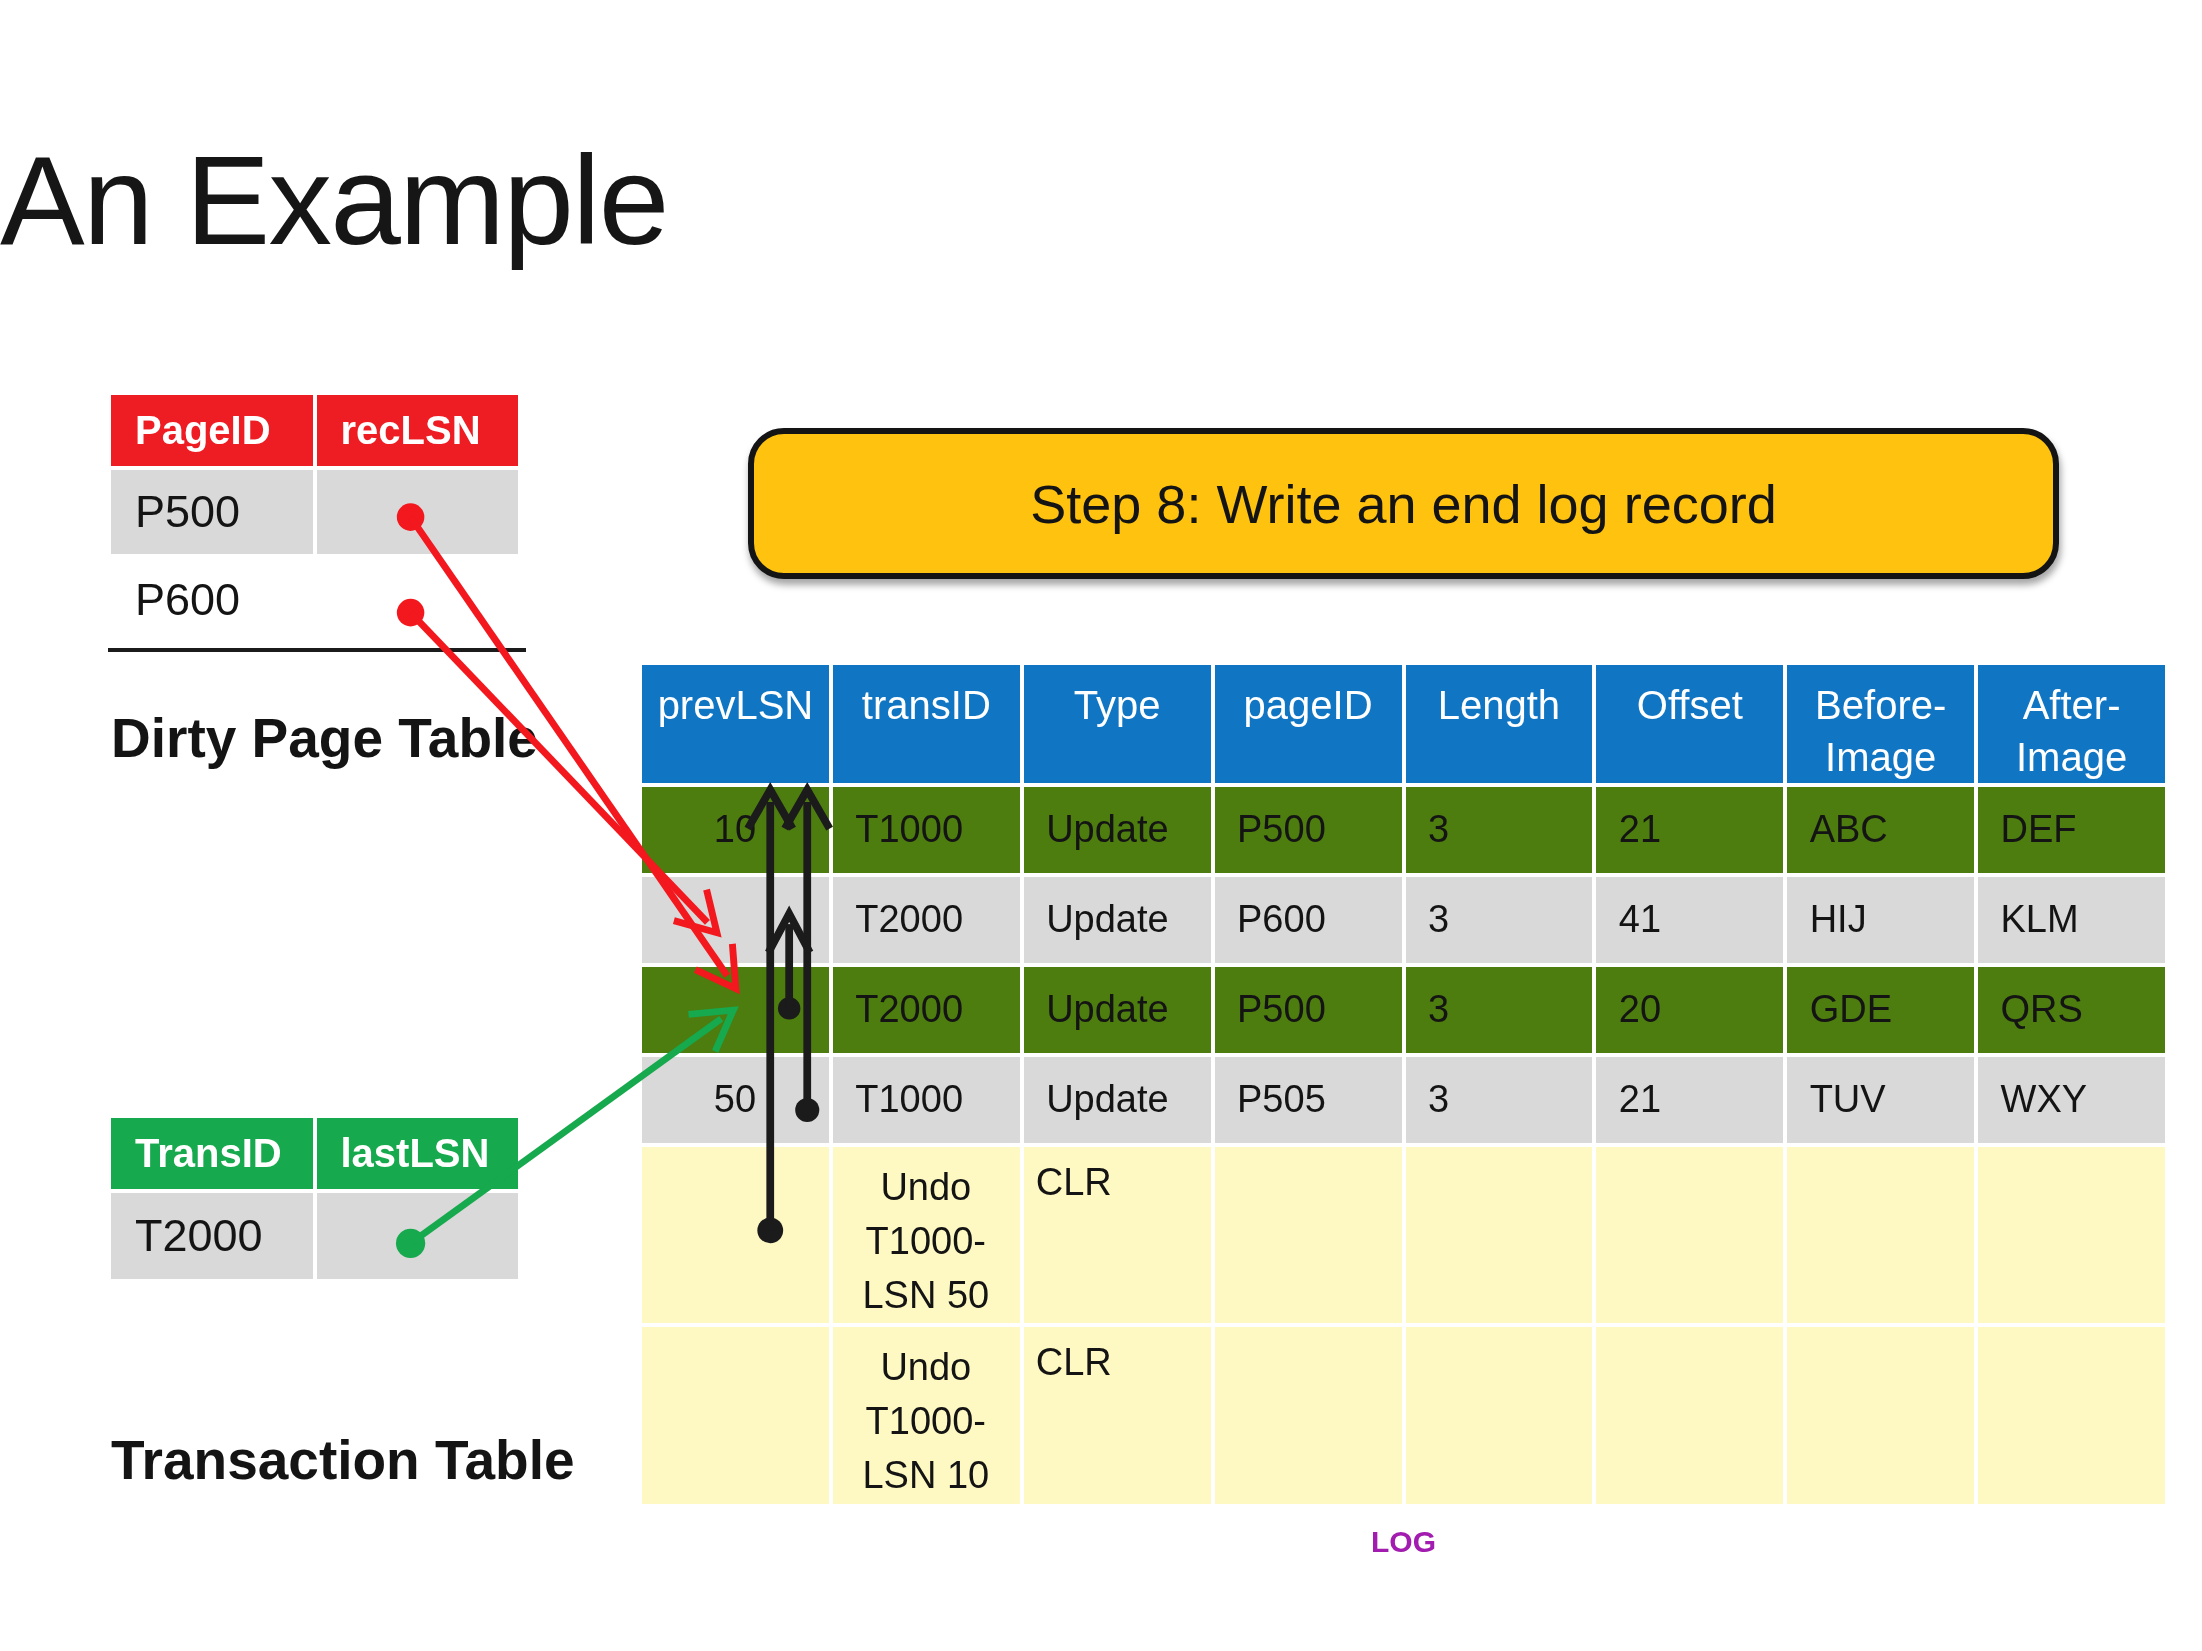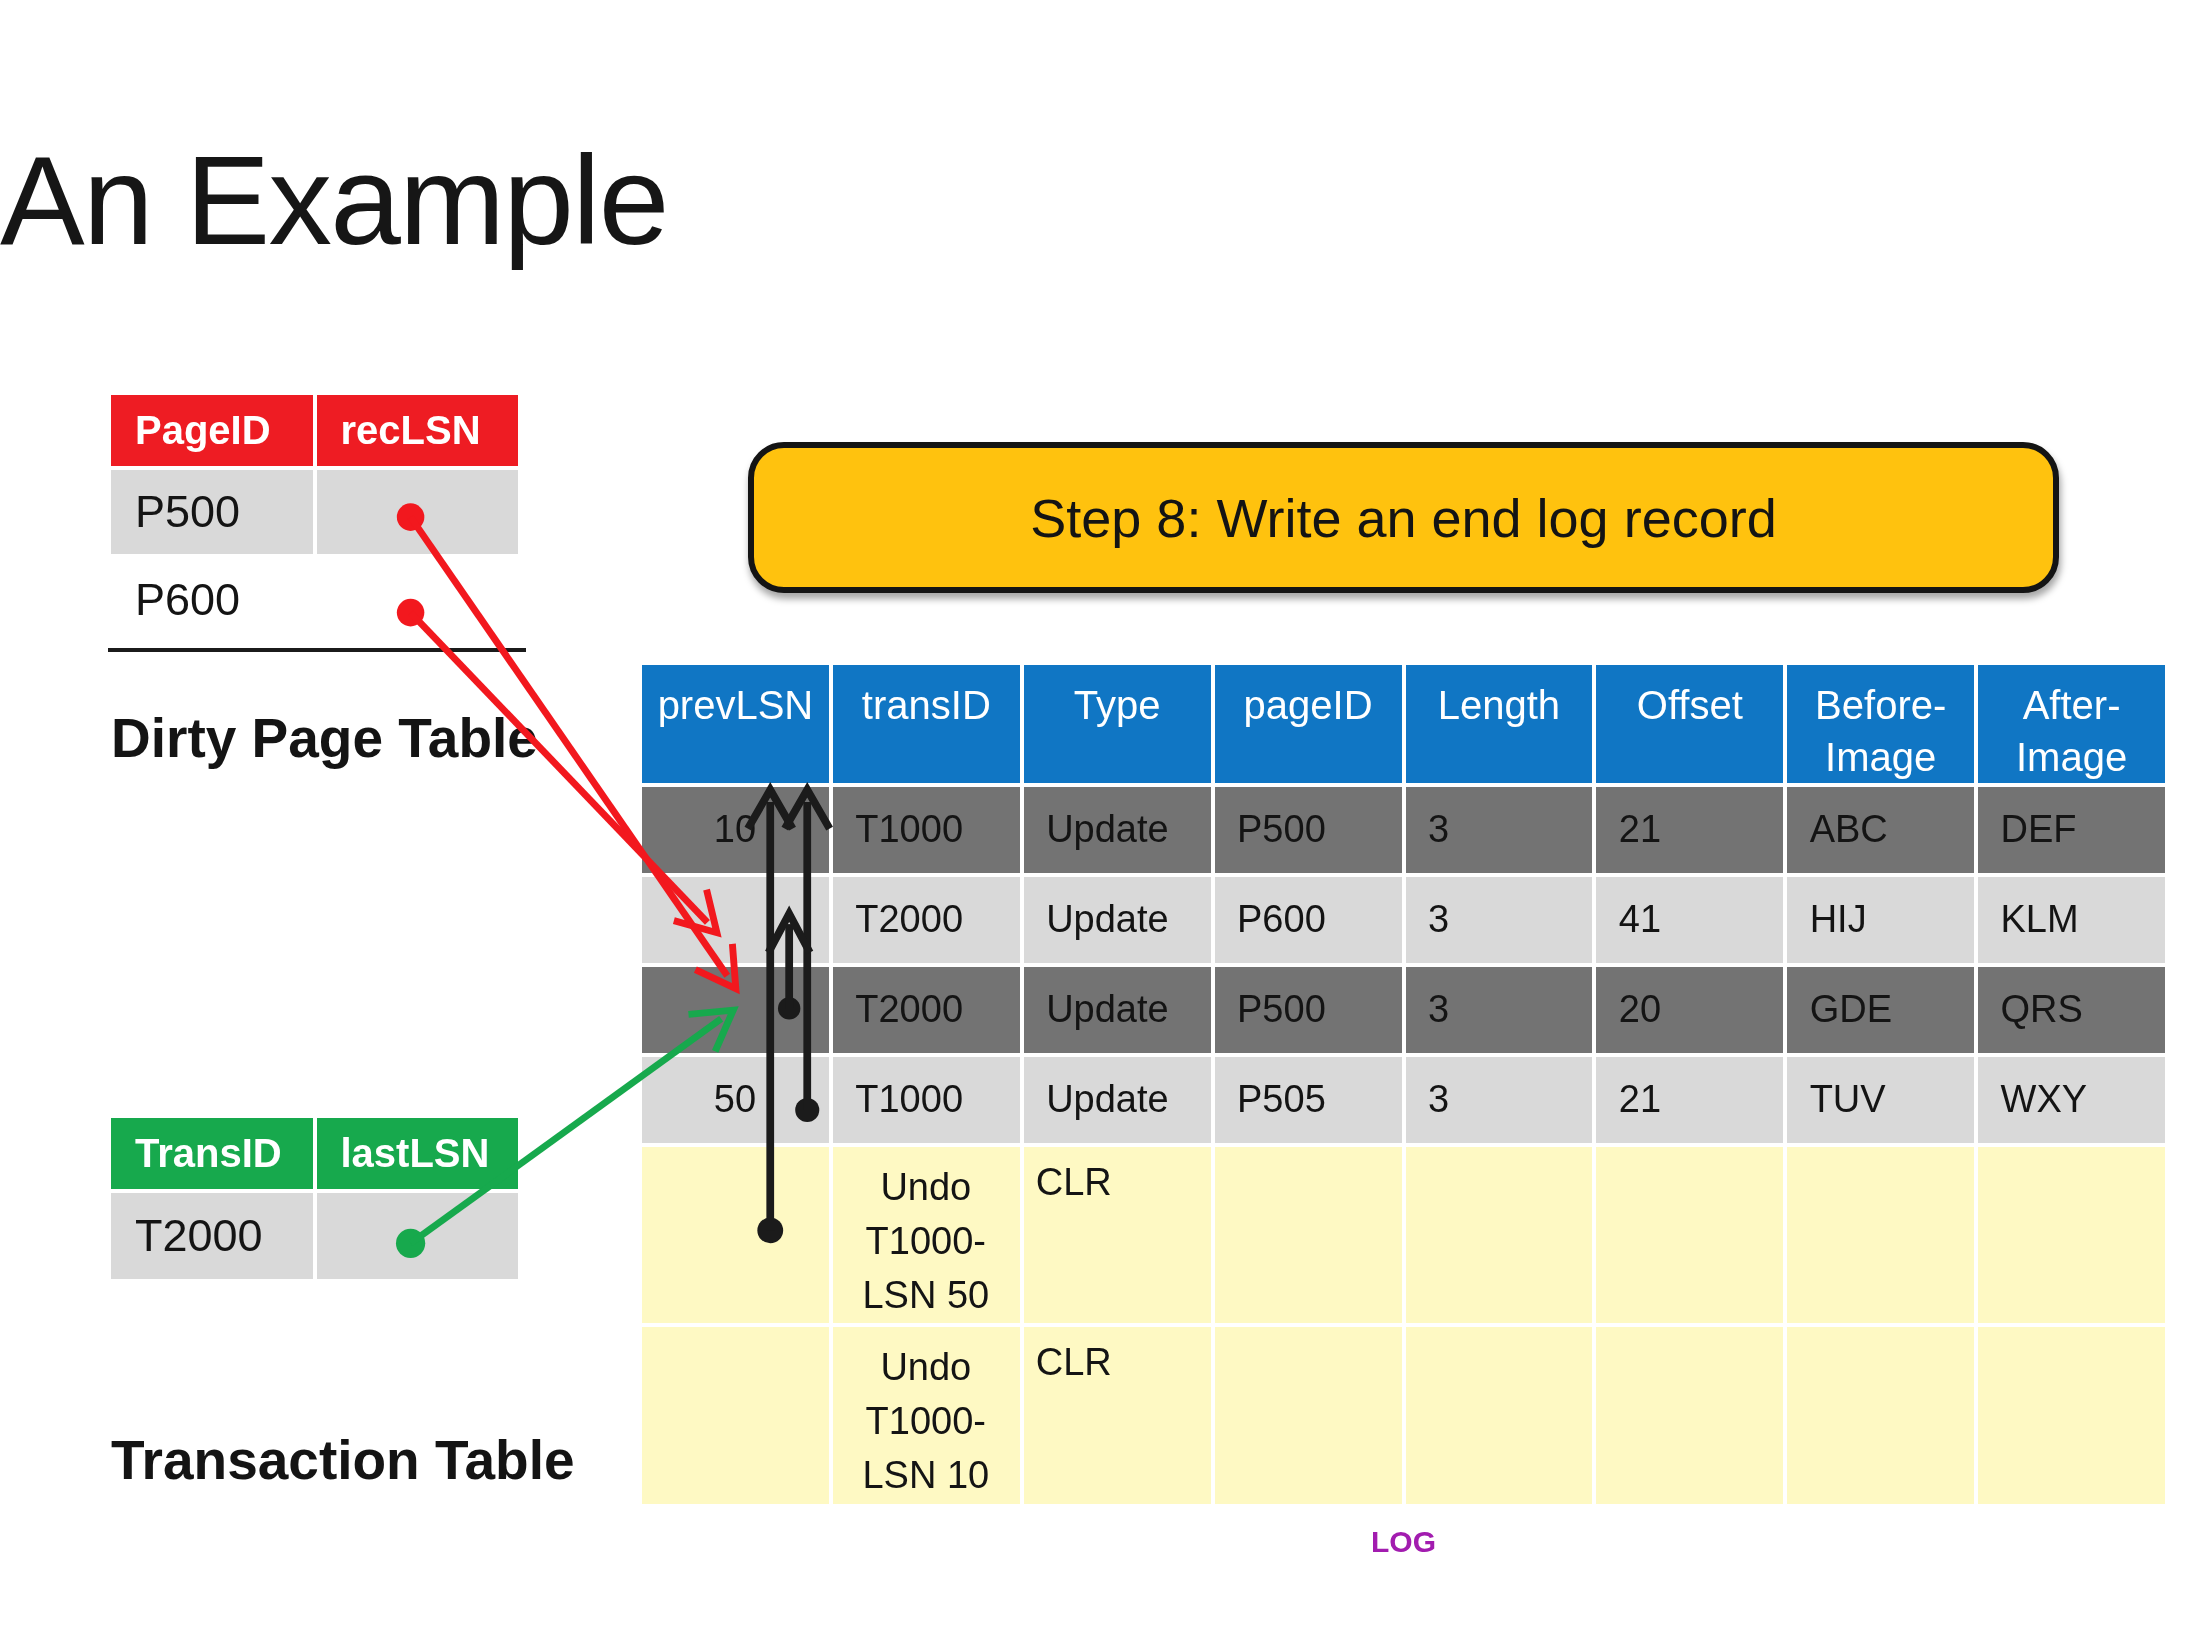--- a/index.html
+++ b/index.html
@@ -12,21 +12,21 @@
 
   
   .title{
     position:absolute;left:0;top:127px;width:2203px;
     text-align:left;font-size:127px;font-weight:400;
     color:#161616;letter-spacing:-1.7px;
   }
 
   
   .callout{
-    position:absolute;left:748px;top:442px;width:1311px;height:151px;
+    position:absolute;left:748px;top:428px;width:1311px;height:151px;
     background:#FFC20E;border:6.9px solid #141414;border-radius:36px;
     box-sizing:border-box;display:flex;align-items:center;justify-content:center;
     font-size:54px;color:#141414;
     box-shadow:1.7px 6px 7.7px rgba(0,0,0,0.35);
   }
 
   
   table{border-collapse:separate;border-spacing:4.3px;position:absolute;table-layout:fixed;}
   th,td{box-sizing:border-box;overflow:hidden;}
 
@@ -64,21 +64,21 @@
   .log-table th{
     height:107px;background:#1076C4;color:#fff;
     font-size:40px;font-weight:normal;text-align:center;
     vertical-align:top;padding:13.8px 6.9px 0 6.9px;line-height:1.3;
   }
   .log-table td{
     height:86px;font-size:38px;vertical-align:middle;
     text-align:left;padding-left:22.4px;color:#141414;
   }
   .log-table td.c-prev{text-align:center;padding-left:0;}
-  .v-white td{background:#737373;}
+  .v-white td{background:#4d7c0f;}
   .v-light td{background:#D9D9D9;}
   .v-dark td{background:#fef9c3;}
   .r-clr td{height:172px;vertical-align:top;padding-top:13.8px;}
   .r-clr td.c-trans{text-align:center;padding-left:0;}
   .r-clr td.c-type{text-align:left;padding-left:12px;}
   .undo-text{display:inline-block;width:146px;line-height:1.42;}
 
   .log-label{
     position:absolute;left:638px;top:1525px;width:1531px;
     text-align:center;font-size:30px;font-weight:bold;color:#a21caf;

